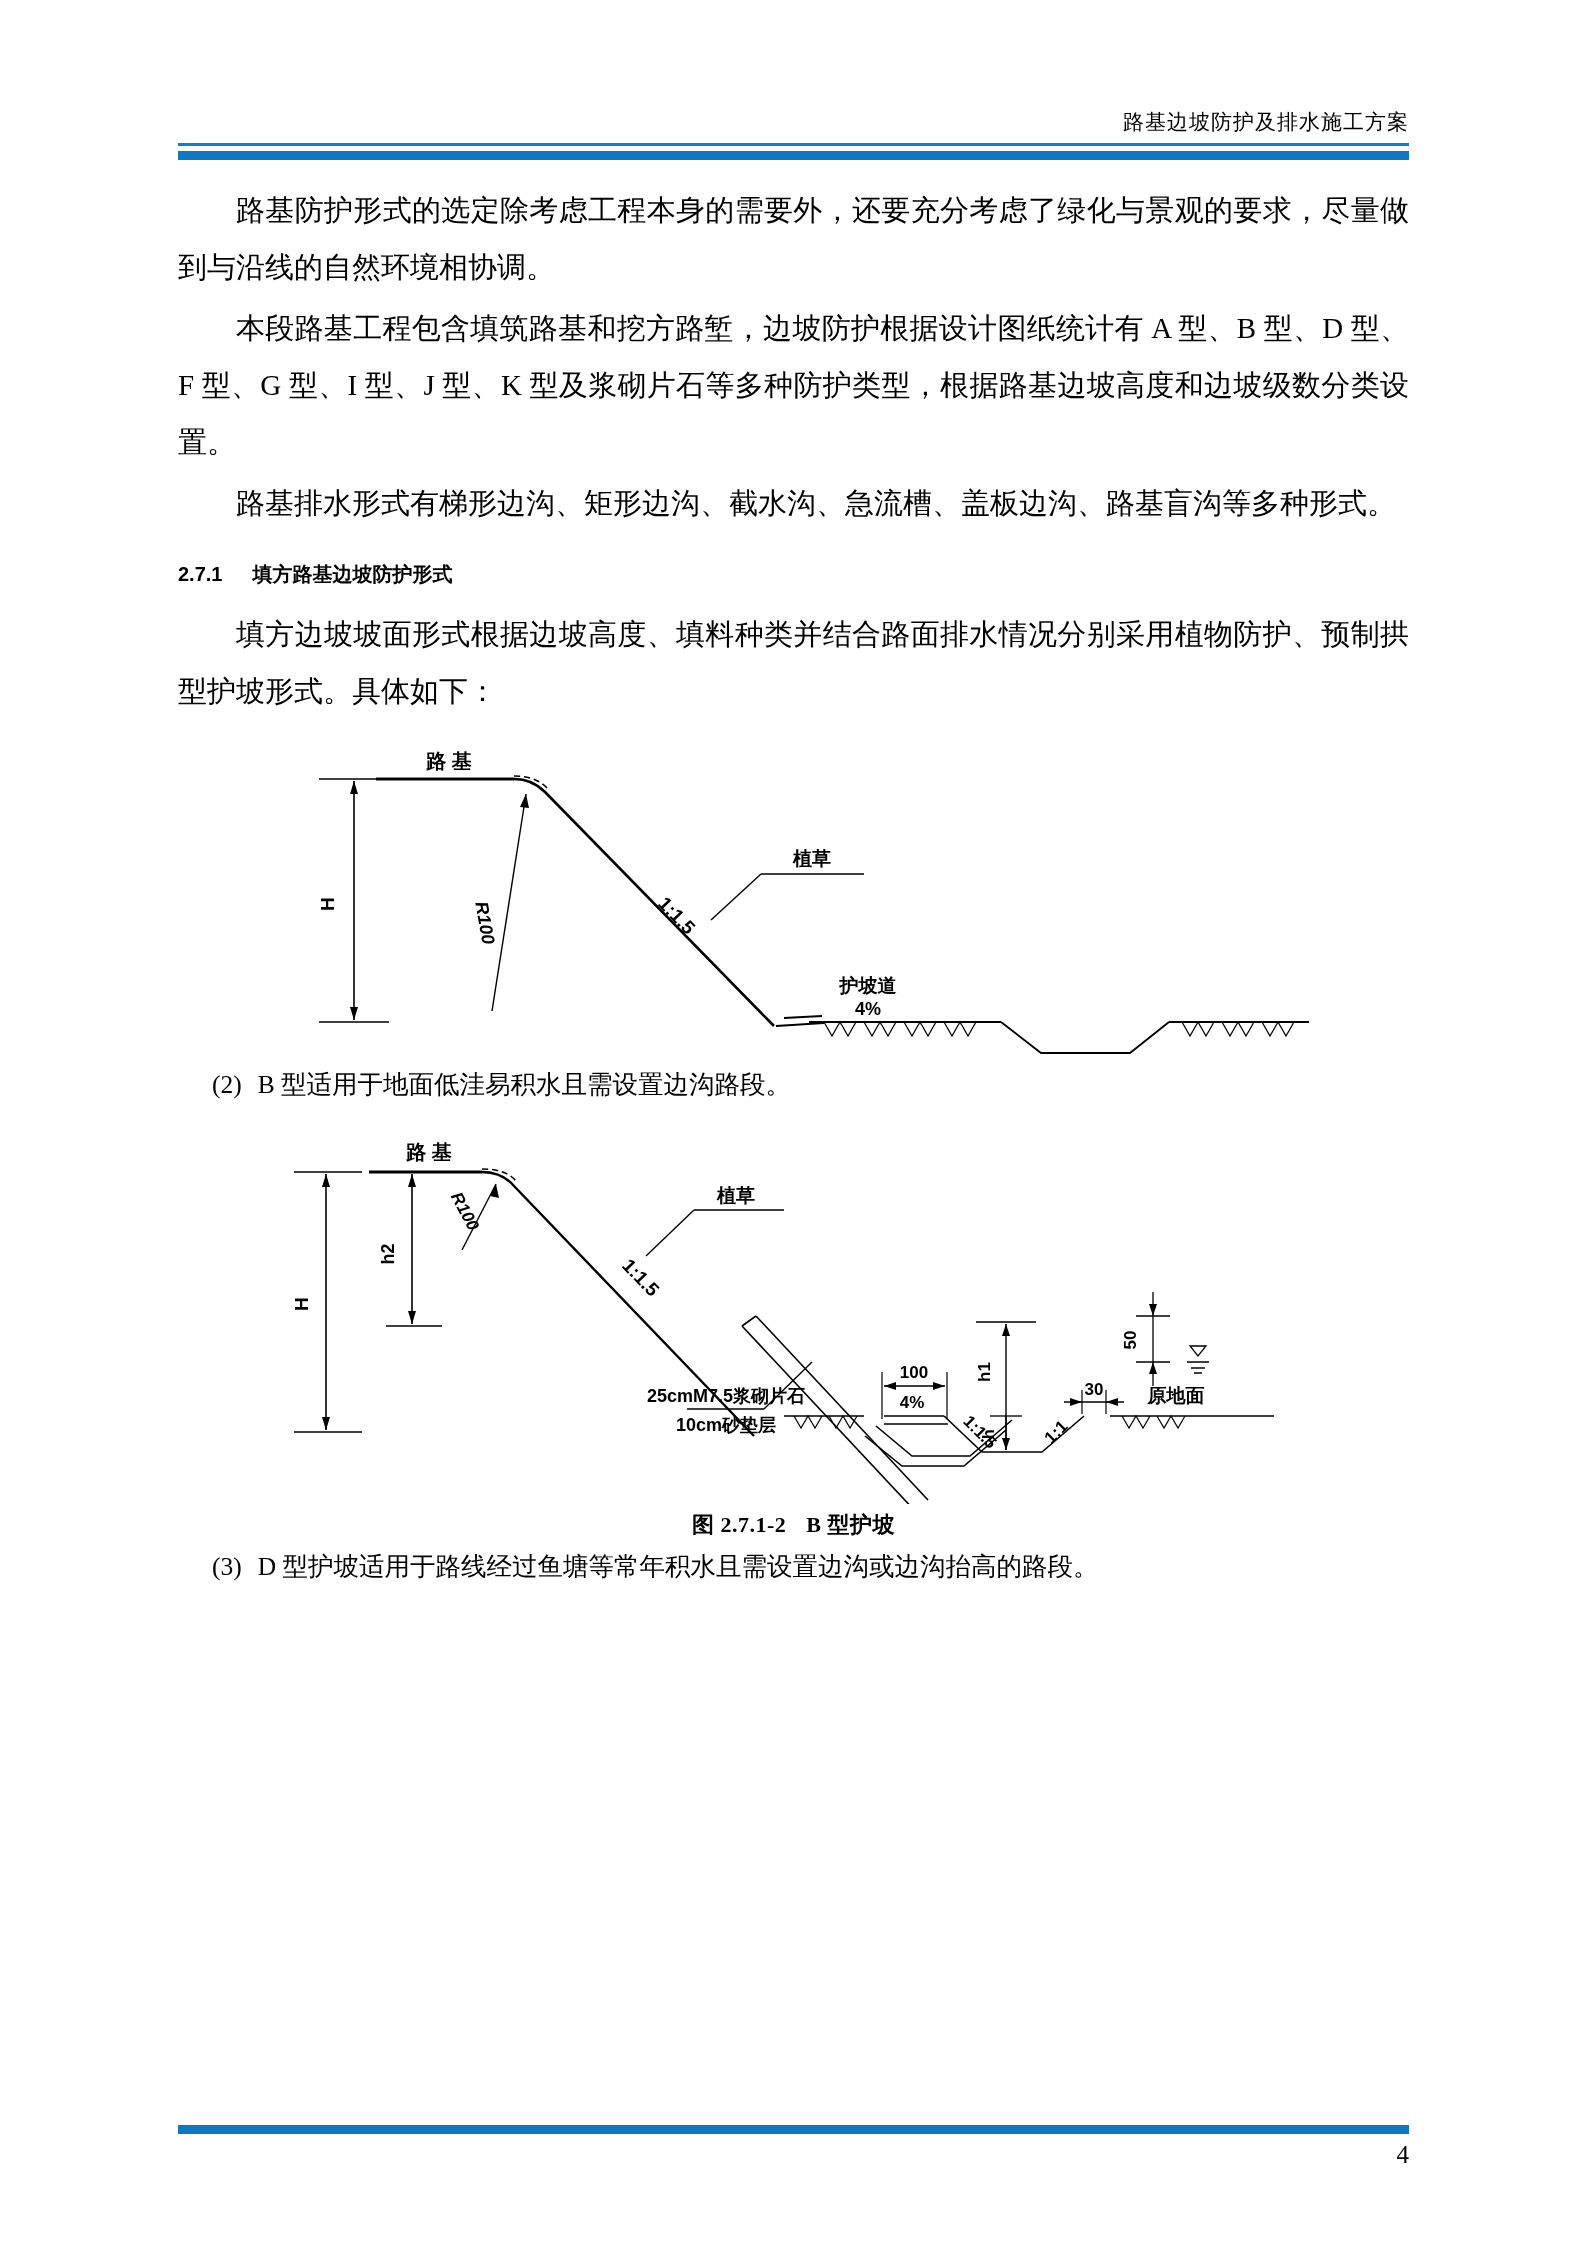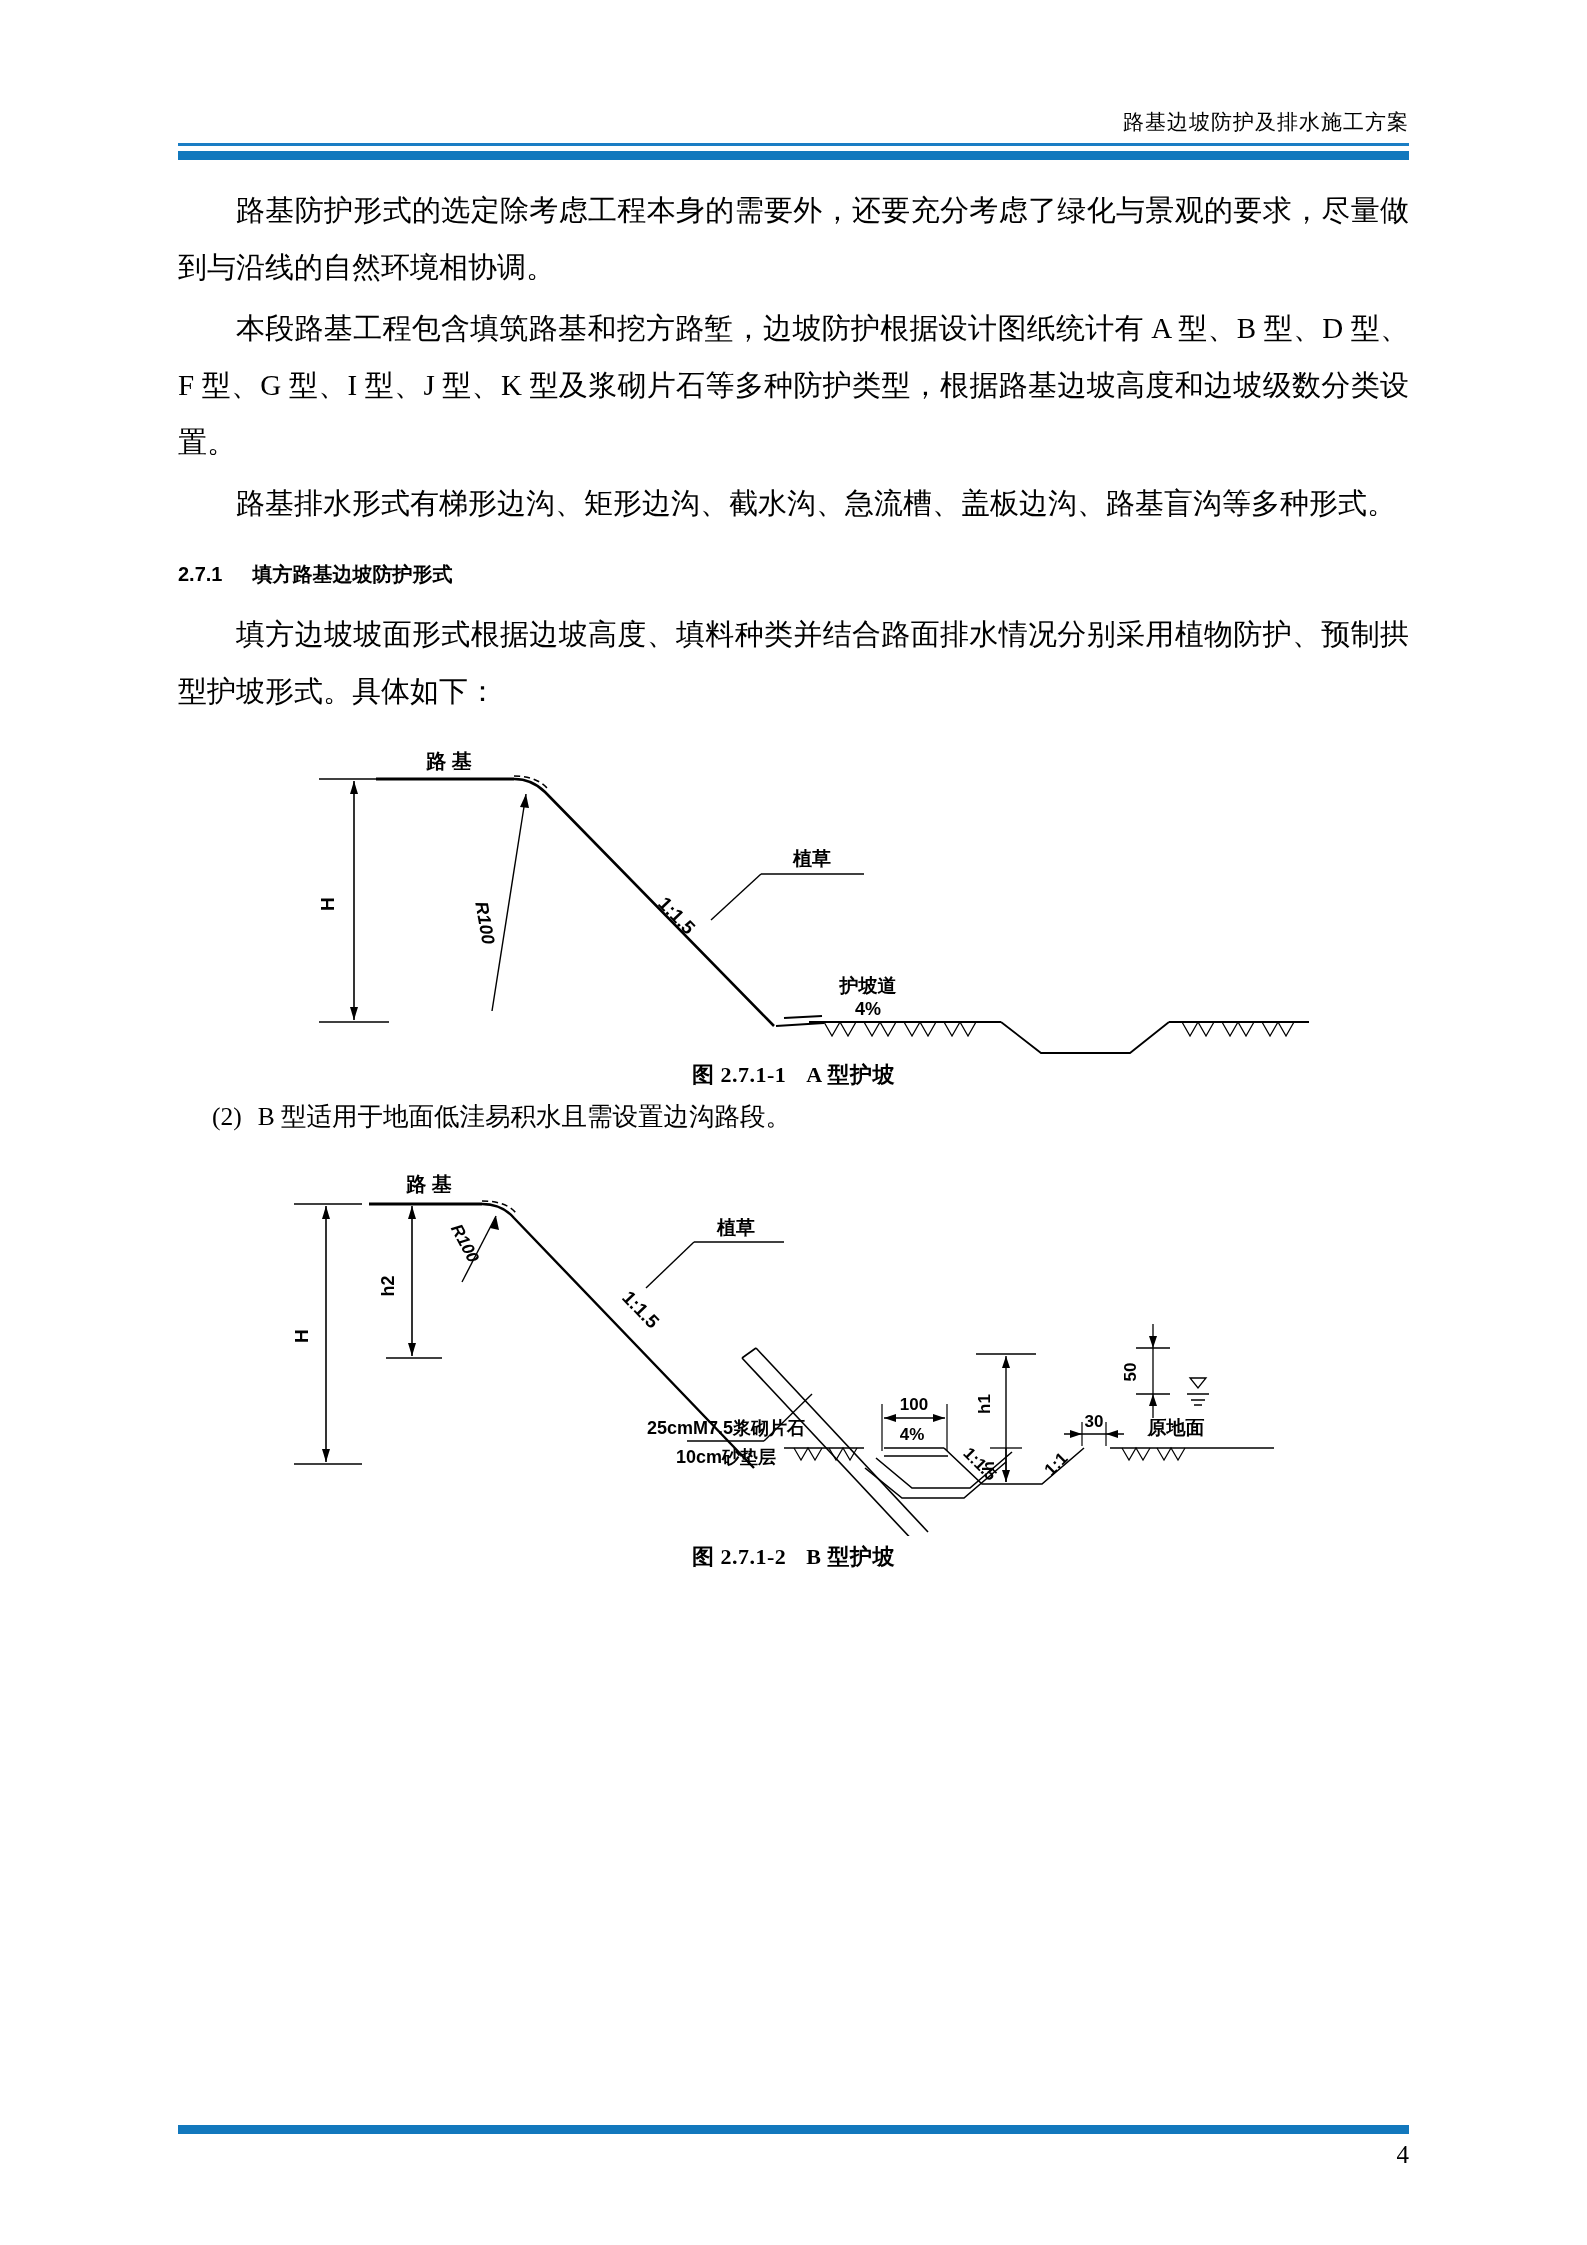--- a/index.html
+++ b/index.html
@@ -165,23 +165,20 @@
 
         <path class="ln" d="M 737 298 L 777 329 L 866 329 L 905 298" stroke-width="1.8"></path>
 
         <line class="ln" x1="905" y1="298" x2="1045" y2="298" stroke-width="1.8"></line>
         <g class="ln" stroke-width="1.3">
           <path d="M 918 298 L 926 312 L 934 298 L 942 312 L 950 298"></path>
           <path d="M 958 298 L 966 312 L 974 298 L 982 312 L 990 298"></path>
           <path d="M 998 298 L 1006 312 L 1014 298 L 1022 312 L 1030 298"></path>
         </g>
       </svg>
-      <div class="figcap">
-        <span>图 2.7.1-1</span><span class="gap"></span><span>A 型护坡</span>
-      </div>
     </div>
 
     <p class="item">
       <span class="lbl">(2)</span><span>B 型适用于地面低洼易积水且需设置边沟路段。</span>
     </p>
 
     <div class="figure">
       <svg width="1060" height="390" viewBox="0 0 1060 390">
 
         <line class="ln" x1="30" y1="58" x2="98" y2="58" stroke-width="1.6"></line>
@@ -280,20 +277,23 @@
           <path d="M 858 302 L 865 314 L 872 302 L 879 314 L 886 302"></path>
           <path d="M 893 302 L 900 314 L 907 302 L 914 314 L 921 302"></path>
         </g>
         <text x="912" y="288" font-size="19" font-weight="bold" text-anchor="middle">原地面</text>
       </svg>
       <div class="figcap">
         <span>图 2.7.1-2</span><span class="gap"></span><span>B 型护坡</span>
       </div>
     </div>
 
+    <p class="item">
+      <span class="lbl">(3)</span><span>D 型护坡适用于路线经过鱼塘等常年积水且需设置边沟或边沟抬高的路段。</span>
+    </p>
 
   </div>
 
   <div class="footer">
     <div class="rule-thick2"></div>
     <div class="pagenum">4</div>
   </div>
 
 </div>
 

